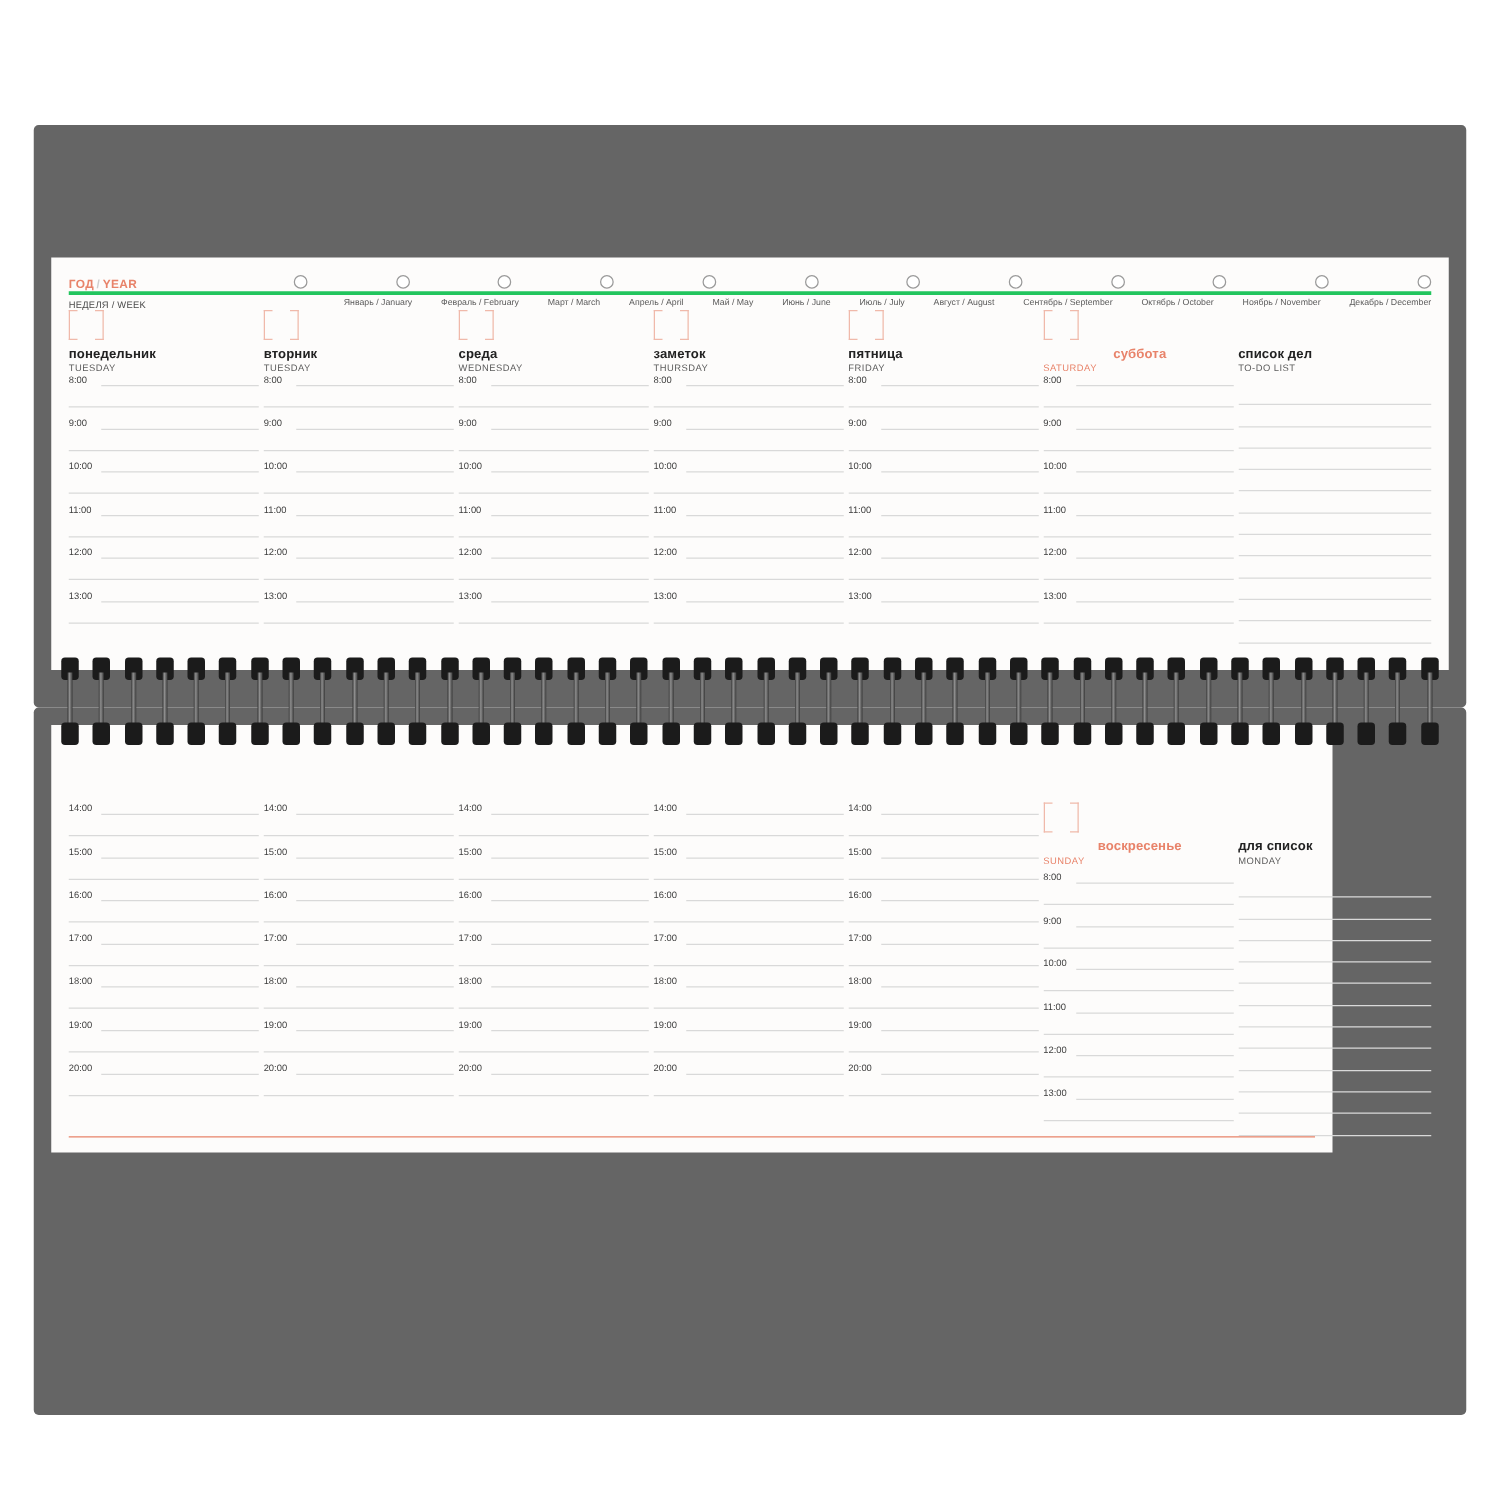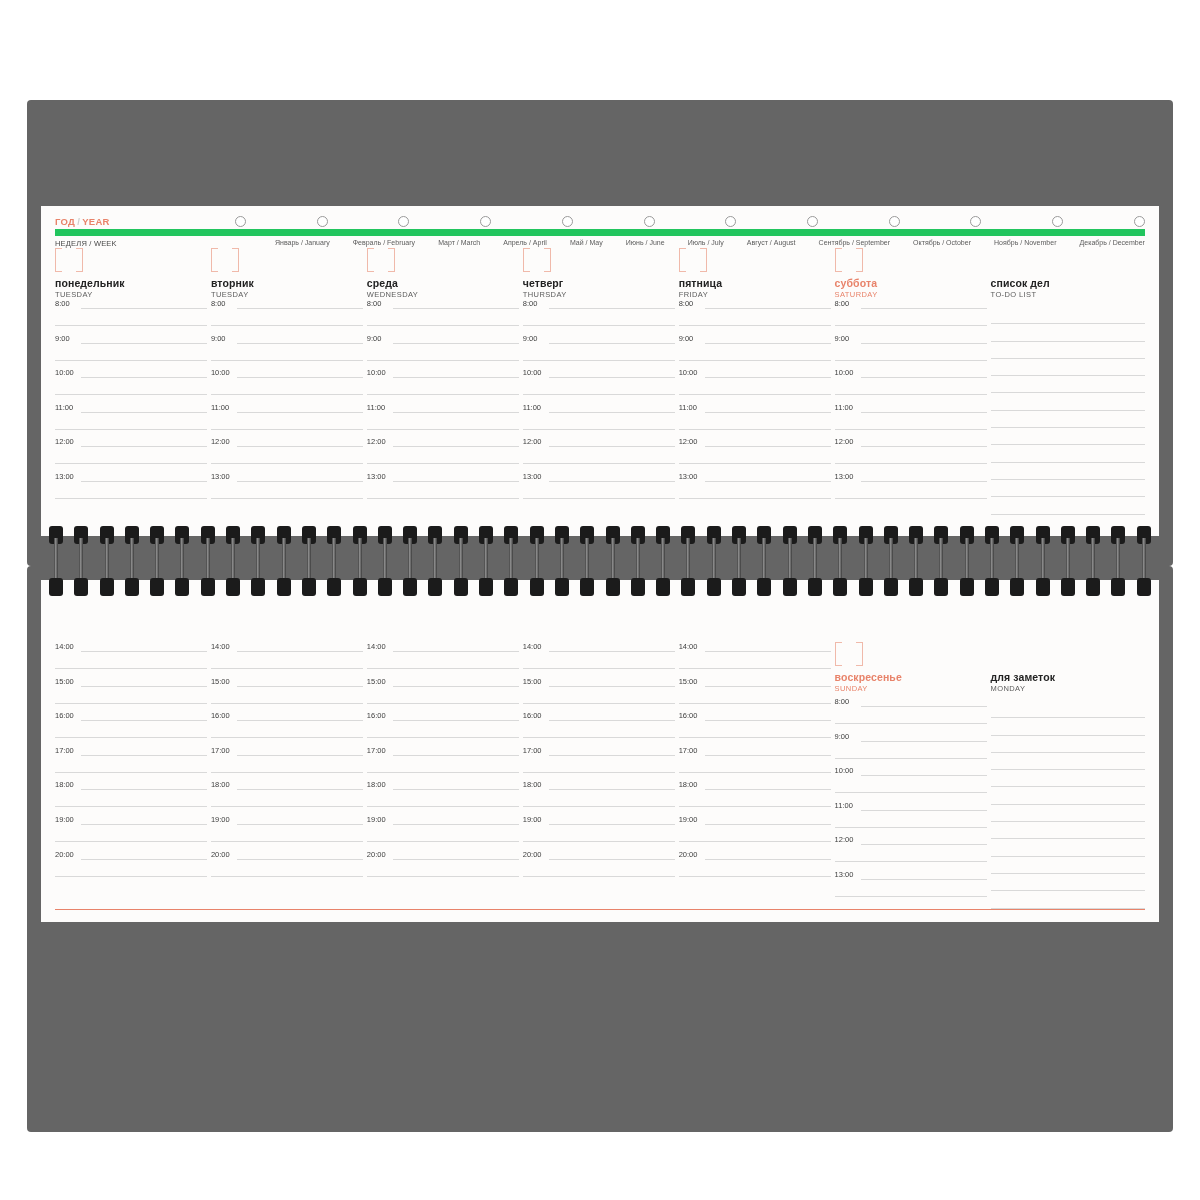--- a/index.html
+++ b/index.html
@@ -24,21 +24,21 @@
   }
   #grey-top   { left: 27px;  top: 100px; width: 1146px; height: 466px; }
   #grey-bottom{ left: 27px;  top: 566px; width: 1146px; height: 566px; }
 
   
   .page {
     position: absolute;
     background: #fdfcfb;
   }
   #page-top    { left: 41px; top: 206px; width: 1118px; height: 330px; }
-  #page-bottom { left: 41px; top: 580px; width: 1118px; height: 342px; }
+  #page-bottom { left: 41px; top: 580px; width: 1025px; height: 342px; }
 
   
   #spiral {
     position: absolute;
     left: 41px; top: 520px;
     width: 1118px; height: 90px;
     display: flex;
     justify-content: space-between;
     align-items: flex-start;
     padding: 0 8px;
@@ -60,23 +60,23 @@
     width: 4px; height: 46px;
     background: linear-gradient(90deg,#3a3a3a,#8d8d8d 40%,#3a3a3a);
   }
 
   
   .hdr {
     position: absolute; left: 14px; top: 10px;
     width: 1090px;
   }
   .hdr-line1 {
-    display: flex; 
+    display: flex; align-items: flex-end;
     height: 20px;
-    border-bottom: 7px solid #22c55e;
+    border-bottom: 3px solid #22c55e;
     position: relative;
   }
   .year-label { font-size: 9.5px; font-weight: bold; letter-spacing: .3px; }
   .year-ru { color: #e8836a; }
   .year-sep { color: #cfcfcf; margin: 0 2px; }
   .year-en { color: #e8836a; }
   .circles {
     position: absolute; left: 180px; right: 0; bottom: 2px;
     display: flex; justify-content: space-between;
   }
@@ -117,21 +117,21 @@
   .bracket::before { top: 0; }
   .bracket::after  { bottom: 0; }
   .bracket .r1, .bracket .r2 {
     content:""; position: absolute; right: -1px; width: 7px; height: 1px; background: #f0b9aa;
   }
   .bracket .r1 { top: 0; }
   .bracket .r2 { bottom: 0; }
 
   .day-ru { font-size: 10.5px; font-weight: bold; color: #222; letter-spacing: .1px; }
   .day-en { font-size: 7.5px; color: #5c5c5c; letter-spacing: .4px; margin-top: 1px; }
-  .day-ru.weekend { color: #e8836a; }
+  .day-ru.weekend { color: #e8836a; text-align: center; }
   .day-en.weekend { color: #e8836a; }
 
   .slots { margin-top: 0; }
   .slot { height: 34.6px; position: relative; }
   .slot .t {
     position: absolute; left: 0; top: 0;
     font-size: 7.5px; color: #3d3d3d;
   }
   .rule {
     position: absolute; left: 0; right: 2px;
@@ -324,21 +324,21 @@
               <div class="rule r-a"></div>
               <div class="rule r-b"></div>
             </div>
           </div>
         </div>
         <div class="col">
           <div class="bracket">
             <span class="r1"></span>
             <span class="r2"></span>
           </div>
-          <div class="day-ru">четверг</div>
+          <div class="day-ru">заметок</div>
           <div class="day-en">THURSDAY</div>
           <div class="slots">
             <div class="slot">
               <span class="t">8:00</span>
               <div class="rule r-a"></div>
               <div class="rule r-b"></div>
             </div>
             <div class="slot">
               <span class="t">9:00</span>
               <div class="rule r-a"></div>
@@ -925,21 +925,21 @@
             </div>
             <div class="slot">
               <span class="t">13:00</span>
               <div class="rule r-a"></div>
               <div class="rule r-b"></div>
             </div>
           </div>
         </div>
         <div class="col">
           <div style="height: 29px;"></div>
-          <div class="day-ru">для заметок</div>
+          <div class="day-ru">для список</div>
           <div class="day-en">MONDAY</div>
           <div class="plain-lines">
             <div class="pl"></div>
             <div class="pl"></div>
             <div class="pl"></div>
             <div class="pl"></div>
             <div class="pl"></div>
             <div class="pl"></div>
             <div class="pl"></div>
             <div class="pl"></div>

